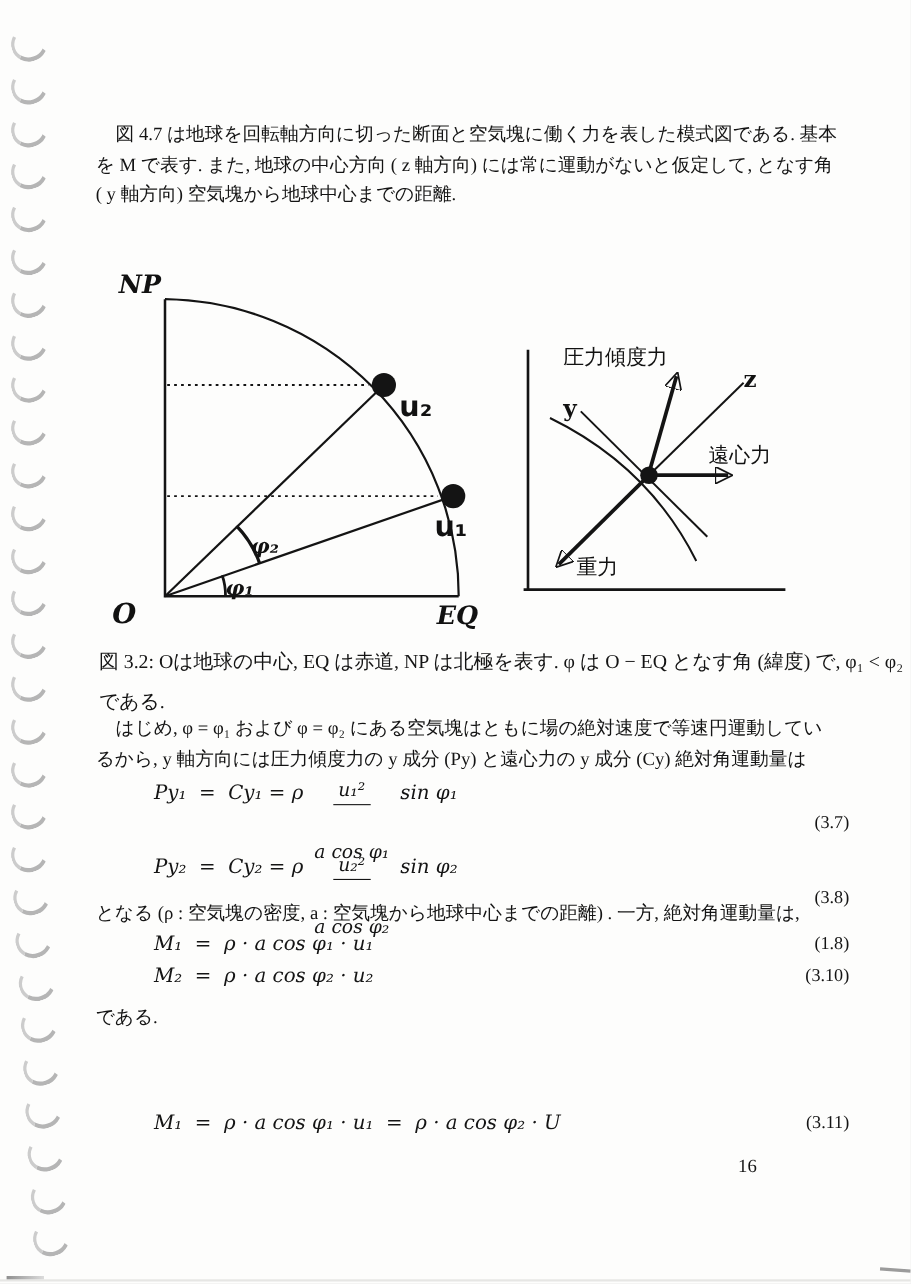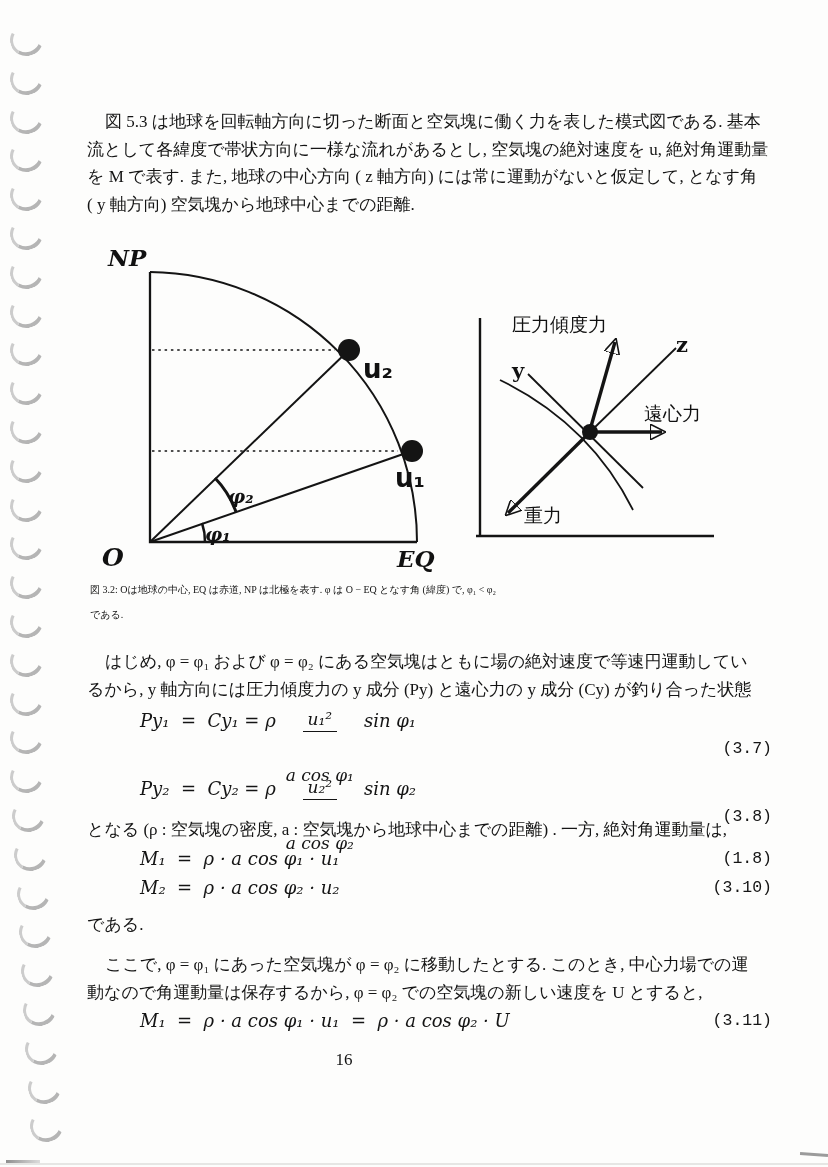--- a/index.html
+++ b/index.html
@@ -12,44 +12,44 @@
   .hole {
     position:absolute; width:27px; height:25px; border-radius:50%;
     border:3px solid transparent;
     border-left:3px solid #c4c4c4; border-bottom:4px solid #a9a9a9;
     transform:rotate(-18deg); opacity:.85;
   }
   
   .para { position:absolute; left:87px; width:690px; }
   .bodyline { height:27.5px; line-height:27.5px; font-size:17px; white-space:pre; }
   .indent { padding-left:18px; }
-  .caption .bodyline { height:25px; line-height:25px; font-size:10px; }
+  .caption .bodyline { height:25px; line-height:25px; font-size:18px;margin-top:12px; }
   
   .equation {
     position:absolute; left:140px; right:56px;
     display:flex; justify-content:space-between; align-items:center;
   }
   .eq-main {
     display:inline-flex; white-space:pre;
     font-family:"DejaVu Serif","Liberation Serif",serif;
     font-style:italic; font-size:18px;
   }
   .frac { display:inline-flex; flex-direction:column; align-items:center; margin:0 5px; font-size:17px; }
   .frac .num { border-bottom:1.6px solid #141414; padding:0 5px 1px; line-height:1.15; }
   .frac .den { padding:1px 5px 0; line-height:1.15;margin-top:33px; }
-  .eq-number { font-style:normal; font-size:16.5px; font-family:Liberation Mono, monospace;text-align:right; }
+  .eq-number { font-style:normal; font-size:16.5px; font-family:Liberation Serif, serif;text-align:right; }
   
   .figure { position:absolute; left:95px; top:240px; }
   .figure path, .figure line { stroke:#141414; fill:none; }
   .fig-label-serif { font-family:"DejaVu Serif","Liberation Serif",serif; font-weight:bold; font-style:italic; fill:#111; }
   .fig-label-up { font-family:"DejaVu Serif","Liberation Serif",serif; font-weight:bold; fill:#111; }
   .fig-label-sans { font-family:"DejaVu Sans","Liberation Sans",sans-serif; font-weight:bold; fill:#111; }
   .fig-label-cjk { font-family:"Liberation Serif","DejaVu Serif",serif; fill:#111; }
   
-  .page-number { position:absolute; top:1050px; left:0; width:688px; text-align:center; font-size:17px; }
+  .page-number { position:absolute; top:1050px; left:0; width:688px; text-align:right; font-size:17px; }
   
   .edge-bl { position:absolute; left:6px; top:1160px; width:34px; height:3px;
              background:linear-gradient(to right,#8f8f8f,#dcdcdc); }
   .edge-line { position:absolute; left:0; top:1163px; width:828px; height:2px; background:#e6e6e4; }
   .edge-br { position:absolute; left:800px; top:1153px; width:28px; height:3px; background:#9b9b9b; transform:rotate(4deg); }
 </style>
 </head>
 <body>
 
 <div class="page">
@@ -80,22 +80,21 @@
       <div class="hole" style="top: 877.6px; left: 16.6px;"></div>
       <div class="hole" style="top: 916.4px; left: 18.8px;"></div>
       <div class="hole" style="top: 955.2px; left: 21px;"></div>
       <div class="hole" style="top: 994px; left: 23.2px;"></div>
       <div class="hole" style="top: 1032.8px; left: 25.4px;"></div>
       <div class="hole" style="top: 1071.6px; left: 27.6px;"></div>
       <div class="hole" style="top: 1110.4px; left: 29.8px;"></div>
     </div>
 
   <div class="para" style="top:108px">
-    <div class="bodyline indent">図 5.3 は地球を回転軸方向に切った断面と空気塊に働く力を表した模式図である. 基本</div>
-    <div class="bodyline">流として各緯度で帯状方向に一様な流れがあるとし, 空気塊の絶対速度を u, 絶対角運動量</div>
+    <div class="bodyline indent">図 4.7 は地球を回転軸方向に切った断面と空気塊に働く力を表した模式図である. 基本</div>
     <div class="bodyline">を M で表す. また, 地球の中心方向 ( z 軸方向) には常に運動がないと仮定して, となす角</div>
     <div class="bodyline">( y 軸方向) 空気塊から地球中心までの距離.</div>
   </div>
 
   <svg class="figure" width="680" height="335" viewBox="95 240 680 335">
     <defs>
       <marker id="ah" viewBox="0 0 10 10" refX="7.5" refY="5" markerWidth="4.6" markerHeight="4.6" orient="auto">
         <path d="M0,0 L10,5 L0,10 z" fill="#141414" stroke="none"></path>
       </marker>
     </defs>
@@ -137,21 +136,21 @@
     </g>
   </svg>
 
   <div class="para caption" style="top:577px; left:90px">
     <div class="bodyline">図 3.2: Oは地球の中心, EQ は赤道, NP は北極を表す. φ は O − EQ となす角 (緯度) で, φ₁ &lt; φ₂</div>
     <div class="bodyline">である.</div>
   </div>
 
   <div class="para" style="top:648px">
     <div class="bodyline indent">はじめ, φ = φ₁ および φ = φ₂ にある空気塊はともに場の絶対速度で等速円運動してい</div>
-    <div class="bodyline">るから, y 軸方向には圧力傾度力の y 成分 (Py) と遠心力の y 成分 (Cy) が釣り合った状態</div>
+    <div class="bodyline">るから, y 軸方向には圧力傾度力の y 成分 (Py) と遠心力の y 成分 (Cy) 絶対角運動量は</div>
   </div>
 
   <div class="equation" style="top:726px; height:44px">
     <span class="eq-main"><span>Py₁  =  Cy₁ = ρ</span><span class="frac"><span class="num">u₁²</span><span class="den">a cos φ₁</span></span><span>sin φ₁</span></span>
     <span class="eq-number">(3.7)</span>
   </div>
 
   <div class="equation" style="top:794px; height:44px">
     <span class="eq-main"><span>Py₂  =  Cy₂ = ρ</span><span class="frac"><span class="num">u₂²</span><span class="den">a cos φ₂</span></span><span>sin φ₂</span></span>
     <span class="eq-number">(3.8)</span>
@@ -168,24 +167,20 @@
 
   <div class="equation" style="top:875px; height:24px">
     <span class="eq-main">M₂  =  ρ · a cos φ₂ · u₂</span>
     <span class="eq-number">(3.10)</span>
   </div>
 
   <div class="para" style="top:911px">
     <div class="bodyline">である.</div>
   </div>
 
-  <div class="para" style="top:951px">
-    <div class="bodyline indent">ここで, φ = φ₁ にあった空気塊が φ = φ₂ に移動したとする. このとき, 中心力場での運</div>
-    <div class="bodyline">動なので角運動量は保存するから, φ = φ₂ での空気塊の新しい速度を U とすると,</div>
-  </div>
 
   <div class="equation" style="top:1008px; height:24px">
     <span class="eq-main">M₁  =  ρ · a cos φ₁ · u₁  =  ρ · a cos φ₂ · U</span>
     <span class="eq-number">(3.11)</span>
   </div>
 
   <div class="page-number">16</div>
 
   <div class="edge-line"></div>
   <div class="edge-bl"></div>

